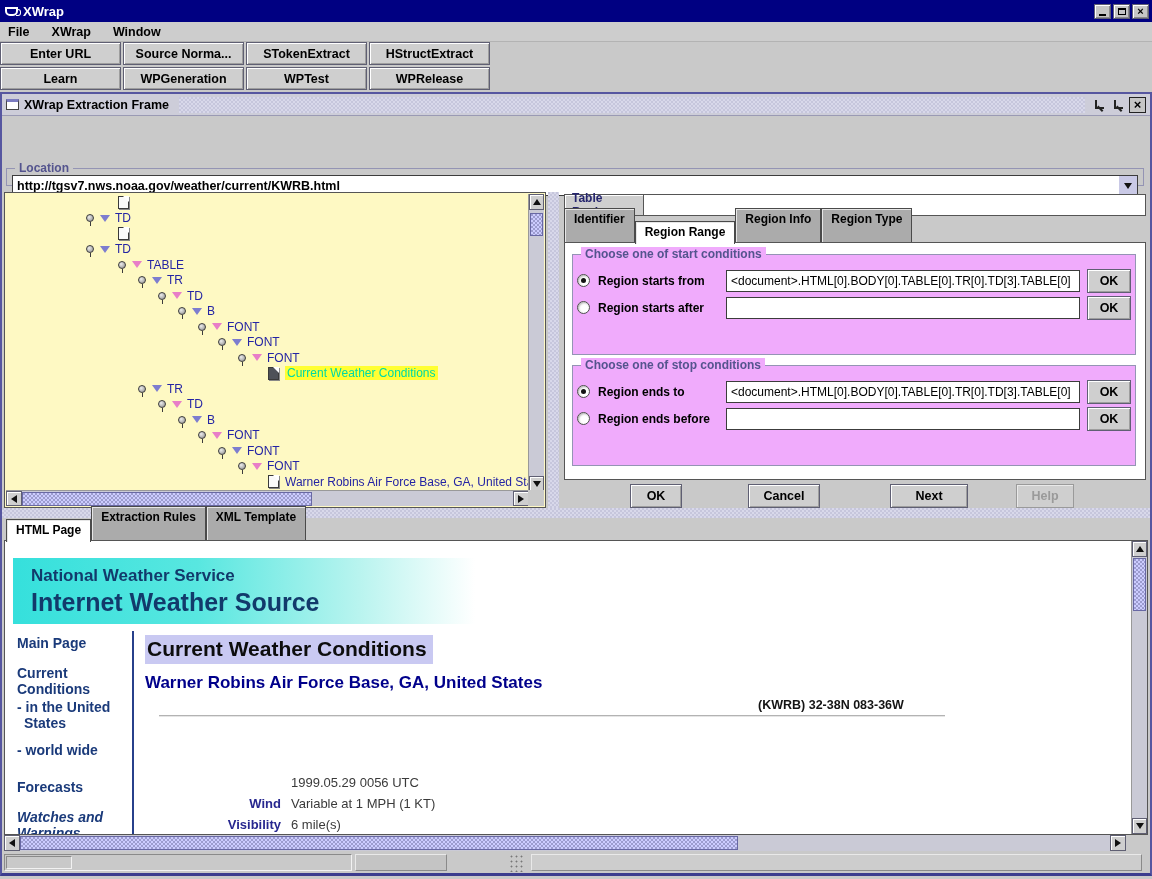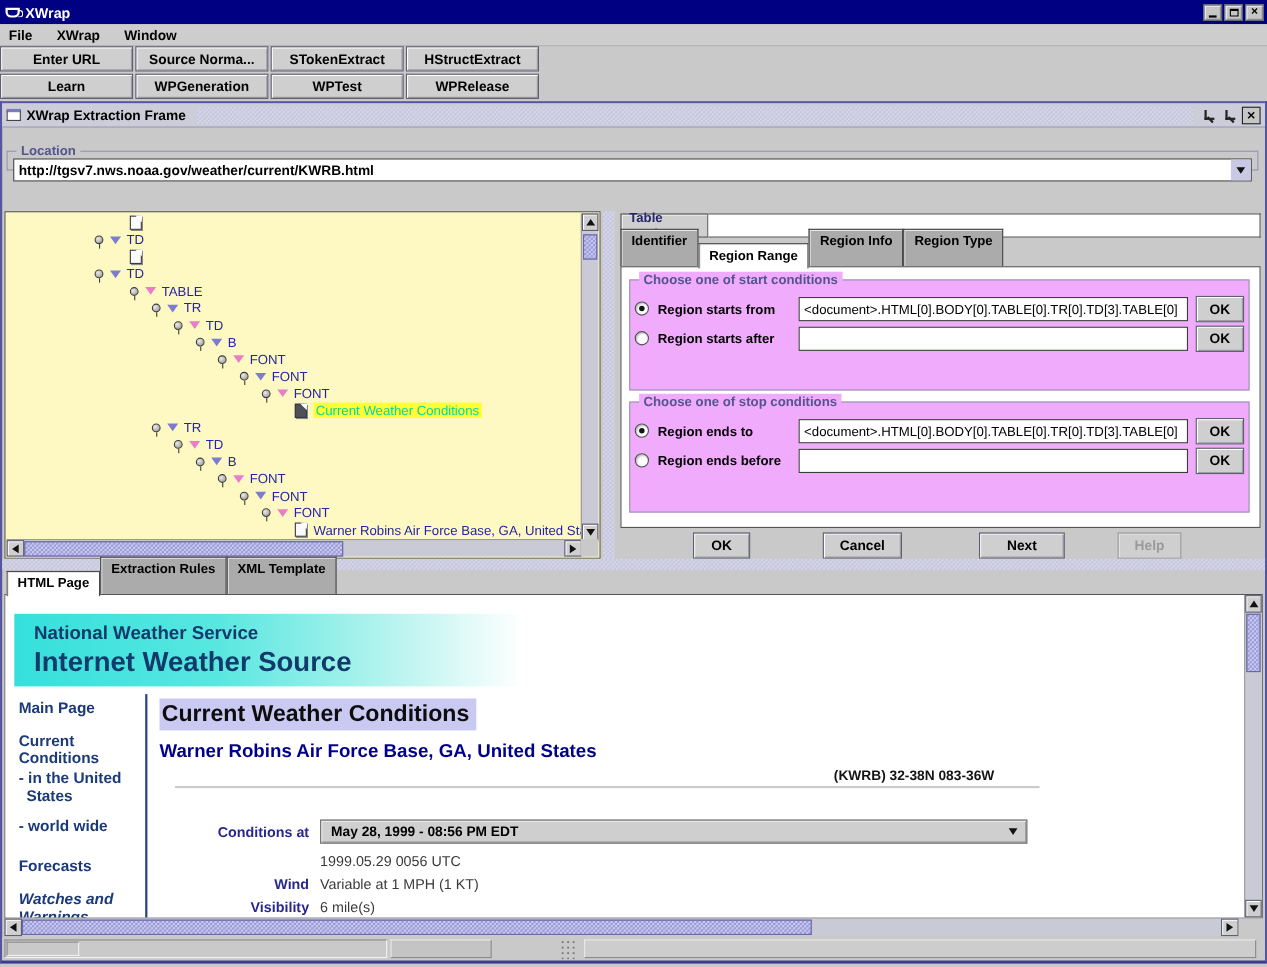--- a/index.html
+++ b/index.html
@@ -90,21 +90,21 @@
   .if-corner { width:9px; height:9px; border-left:2px solid #222; border-bottom:2px solid #222; position:relative; }
   .if-corner::after { content:""; position:absolute; left:0px; bottom:0px; width:7px; height:2px; background:#222;
     transform:rotate(45deg); transform-origin:left bottom; }
   .if-close { width:17px; height:16px; background:#c6c6c6; border:1px solid #222;
     display:flex; align-items:center; justify-content:center; font-weight:bold; font-size:13px; margin-right:4px; }
   #if-toolbar { position:absolute; left:2px; top:25px; height:24px; display:flex; }
   .ftb-btn { margin-right:2px; height:24px; }
   .ftb-btn:nth-child(1){ width:71px; } .ftb-btn:nth-child(2){ width:96px; }
   .ftb-btn:nth-child(3){ width:100px; } .ftb-btn:nth-child(4){ width:98px; }
   .ftb-btn:nth-child(5){ width:69px; } .ftb-btn:nth-child(6){ width:60px; }
-  #location-group { position:absolute; left:4px; top:43px; right:6px; height:18px;
+  #location-group { position:absolute; left:4px; top:74px; right:6px; height:18px;
     border:1px solid #9494b4; }
   .bg-gray { background:#c9c9c9; }
   #location-combo { position:absolute; left:5px; top:6px; right:5px; height:21px; }
   #location-field { position:absolute; left:0; top:0; right:0; bottom:0; font-weight:bold; font-size:12.5px; }
   #location-arrow { position:absolute; right:1px; top:1px; width:18px; bottom:1px; background:#c9c9e6;
     display:flex; align-items:center; justify-content:center; }
   
   #split-area { position:absolute; left:0; top:98px; width:1148px; height:316px; }
   #tree-panel { position:absolute; left:2px; top:0; width:542px; height:316px; border:1px solid #555; background:#fef9c3; }
   #tree-rows { position:absolute; left:1px; top:2px; width:522px; height:296px; overflow:hidden; }
@@ -459,27 +459,20 @@
           <div class="nav-item" style="margin-top: 11px;">- world wide</div>
           <div class="nav-item" style="margin-top: 21px;">Forecasts</div>
           <div class="nav-item" style="margin-top: 14px; font-style: italic;">Watches and Warnings</div>
         </div>
       <div id="nav-vline"></div>
       <div id="page-main">
         <span id="page-title">Current Weather Conditions</span>
         <div id="page-sub">Warner Robins Air Force Base, GA, United States</div>
         <div id="station">(KWRB) 32-38N 083-36W</div>
         <div id="page-hr"></div>
-        <div id="cond-line">
-          <span class="wlabel">Conditions at</span>
-          <div id="wselect">
-            <span>May 28, 1999 - 08:56 PM EDT</span>
-            <div class="arr down"></div>
-          </div>
-        </div>
         <div id="details">
             <div class="detail-row" style="top: 139px;">
               <span class="wlabel"></span>
               <span class="dvalue">1999.05.29 0056 UTC</span>
             </div>
             <div class="detail-row" style="top: 160px;">
               <span class="wlabel">Wind</span>
               <span class="dvalue">Variable at 1 MPH (1 KT)</span>
             </div>
             <div class="detail-row" style="top: 181px;">

